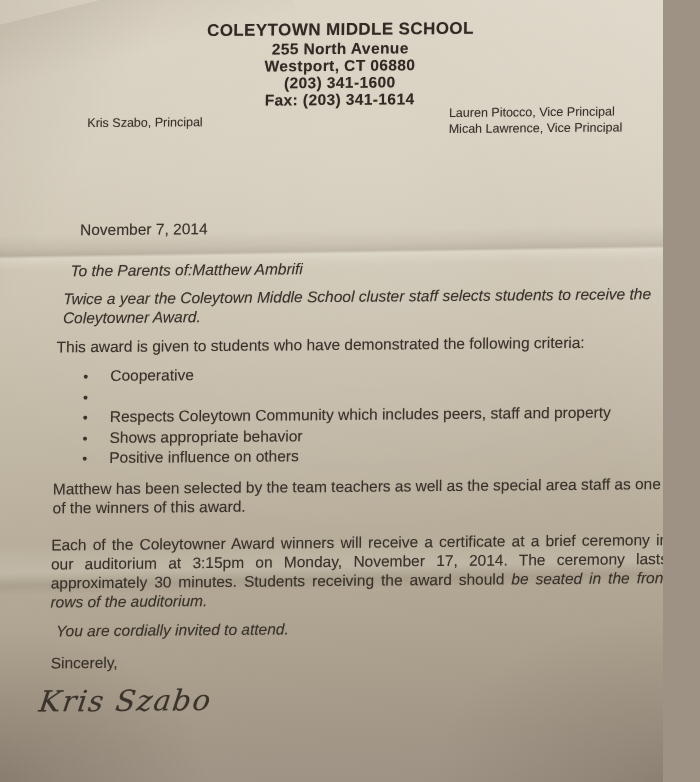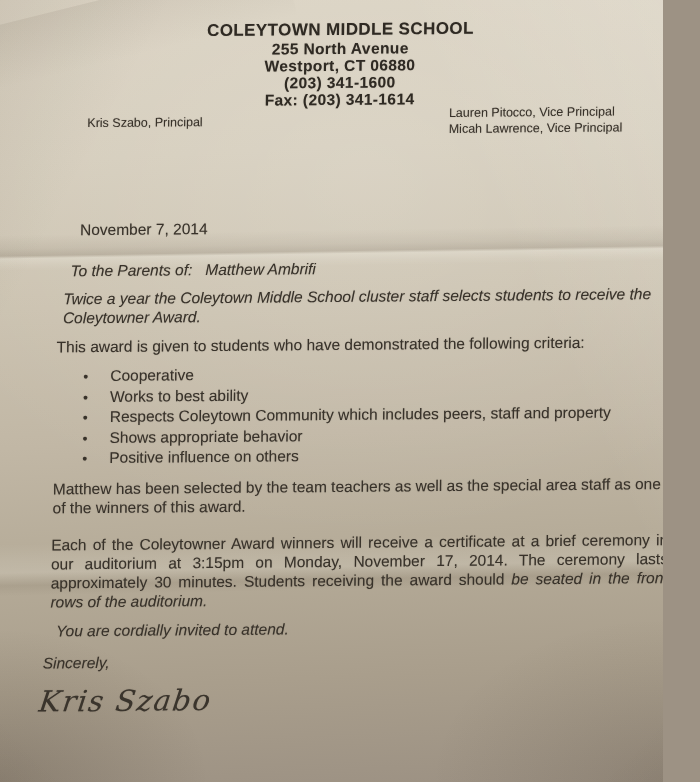--- a/index.html
+++ b/index.html
@@ -55,33 +55,33 @@
   .block{position:absolute;}
   .letterhead{top:21px;left:-13px;width:700px;text-align:center;
     font-weight:bold;color:#2f2a23;line-height:17px;letter-spacing:0.4px;}
   .letterhead .school{font-size:17px;margin-bottom:2px;}
   .letterhead .hline{font-size:15.5px;}
   .staff-row{top:106px;left:85px;width:535px;display:flex;justify-content:space-between;
     font-size:12.5px;line-height:16px;}
   .staff-row .principal{margin-top:7px;}
   .date{top:218px;left:79px;}
   .recipient{top:259px;left:70px;font-style:italic;}
-  .recipient .name{margin-left:13px;}
+  .recipient .name{}
   .para{width:612px;}
   .justify{text-align:justify;}
   .italic{font-style:italic;}
   .intro{top:287px;left:63px;width:588px;}
   .criteria{top:335px;left:57px;width:610px;}
   .bullets{top:364px;left:84px;list-style:none;margin:0;padding:0;line-height:20.5px;}
   .bullets li{display:flex;}
   .bullets .dot{width:27px;font-size:14px;}
   .selected{top:477px;left:55px;width:618px;}
   .ceremony{top:533px;left:54px;width:617px;}
   .invite{top:619px;left:60px;font-style:italic;}
-  .closing{top:651px;left:47px;font-style:italic;}
+  .closing{top:651px;left:55px;}
   .signature{
     top:690px;left:44px;
     font-family:"DejaVu Serif",serif;font-style:italic;
     font-size:29px;letter-spacing:1.5px;
     transform:skewX(-7deg);
     color:#3a342c;
   }
   .sig-title{top:744px;left:42px;font-size:16px;margin-top:48px;}
 </style>
 </head>
@@ -121,21 +121,20 @@
 
     <div class="block para criteria">This award is given to students who have demonstrated the following criteria:</div>
 
     <ul class="block bullets">
       <li>
           <span class="dot">•</span>
           <span>Cooperative</span>
         </li>
       <li>
           <span class="dot">•</span>
-          <span>Works to best ability</span>
         </li>
       <li>
           <span class="dot">•</span>
           <span>Respects Coleytown Community which includes peers, staff and property</span>
         </li>
       <li>
           <span class="dot">•</span>
           <span>Shows appropriate behavior</span>
         </li>
       <li>

